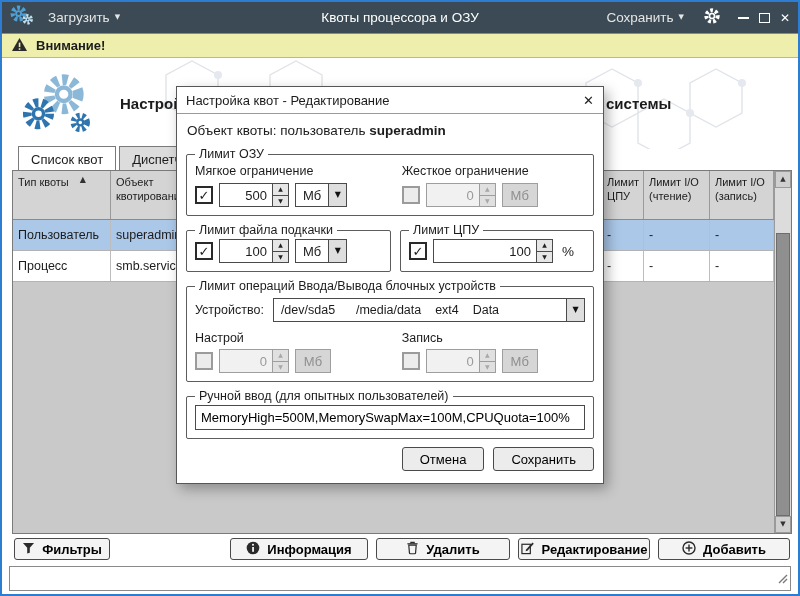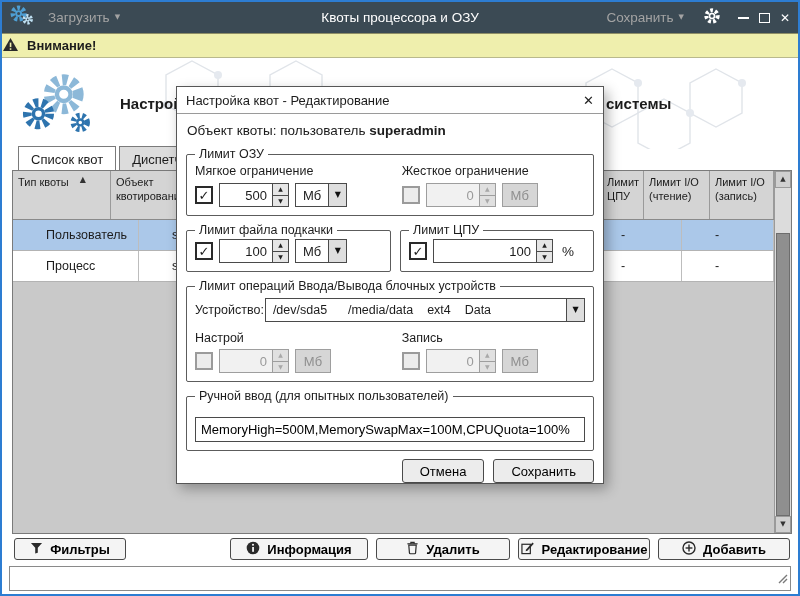--- a/index.html
+++ b/index.html
@@ -8,34 +8,34 @@
     border:2px solid var(--window-border,#2d7dd2); background:#fff;
     font-family:"Liberation Sans","DejaVu Sans",sans-serif; color:#1c1c1c;
     overflow:hidden;
   }
   .icon-glyph{font-family:"DejaVu Sans",sans-serif; line-height:1;}
 
   
   .titlebar{position:absolute;left:0;top:0;width:100%;height:31px;
     background:var(--titlebar-bg,#3b4a54); color:#fff; display:flex; align-items:center;}
   .tb-left{display:flex;align-items:center;gap:9px;padding-left:8px;}
-  .tb-menu-btn{display:flex;align-items:center;gap:5px;background:transparent;border:none;color:#a3a3a3;
+  .tb-menu-btn{display:flex;align-items:center;gap:5px;background:transparent;border:none;color:#e5e5e5;
     font:13.5px "Liberation Sans",sans-serif; cursor:pointer;}
   .tb-caret{font-size:7px;}
   .tb-title{position:absolute;left:50%;transform:translateX(-50%);font-size:13.5px;}
   .tb-right{position:absolute;right:8px;top:0;height:100%;display:flex;align-items:center;gap:13px;}
   .win-controls{display:flex;align-items:center;gap:10px;margin-left:4px;}
   .win-min{width:11px;height:2px;background:#fff;display:inline-block;}
   .win-max{width:9px;height:8px;border:1.5px solid #fff;display:inline-block;box-sizing:content-box;}
   .win-close{font-size:12px;color:#fff;}
 
   
   .warnbar{position:absolute;left:0;top:31px;width:100%;height:25px;box-sizing:border-box;
     background:var(--warning-bg,#efefad); border-top:1px solid #8e8e66; border-bottom:1px solid #b9b98d;
-    display:flex;align-items:center;gap:8px;padding-left:0;font-size:13px;font-weight:600;}
+    display:flex;align-items:center;gap:8px;padding-left:9px;font-size:13px;font-weight:600;}
 
   
   .header{position:absolute;left:0;top:57px;width:100%;height:87px;background:#fff;}
   .hexes{position:absolute;left:70px;top:-6px;z-index:0;}
   .logo{position:absolute;left:16px;top:10px;z-index:1;}
   .header-title-frag{position:absolute;top:36px;font-size:15px;font-weight:bold;z-index:1;white-space:nowrap;}
   .frag-left{left:118px;}
   .frag-right{left:604px;}
 
   
@@ -50,21 +50,21 @@
   .thead,.trow{display:flex;margin-right:17px;}
   .thead{height:48px;background:var(--table-header-bg,#d4d4d4);border-bottom:1px solid #8a8a8a;}
   .th{box-sizing:border-box;border-right:1px solid #9a9a9a;padding:4px 3px 0 5px;font-size:11px;line-height:1.3;}
   .th .th-label{display:inline-block;}
   .th .wrap2{max-width:80px;}
   .th.c1{display:flex;gap:11px;}
   .sort-icon{font-size:8px;margin-top:1px;color:#333;}
   .trow{height:30px;background:#fff;border-bottom:1px solid #b3b3b3;}
   .trow.selected{background:var(--selected-row,#abc8e9);}
   .td{box-sizing:border-box;border-right:1px solid #bdbdbd;padding:8px 2px 0 5px;font-size:12.5px;
-    white-space:nowrap;overflow:hidden;margin-left:28px;}
+    white-space:nowrap;overflow:hidden;}
   .c1{width:98px;} .c2{flex:1;} .c3{width:42px;} .c4{width:66px;} .c5{width:64px;}
 
   .vscroll{position:absolute;top:0;right:0;width:17px;height:100%;background:#dcdcdc;border-left:1px solid #9a9a9a;box-sizing:border-box;}
   .vs-btn{position:absolute;left:0;width:100%;height:17px;box-sizing:border-box;background:#d0d0d0;
     border:1px solid #9a9a9a;display:flex;align-items:center;justify-content:center;font-size:7px;color:#333;}
   .vs-btn.top{top:0;} .vs-btn.bottom{bottom:0;}
   .vs-thumb{position:absolute;left:1px;right:1px;top:62px;height:281px;background:#8f8f8f;border:1px solid #6d6d6d;}
 
   
   .dialog{position:absolute;left:174px;top:84px;width:428px;height:398px;box-sizing:border-box;
@@ -101,39 +101,39 @@
   .spin.dis .arrows span{background:#e0e0e0;color:#a8a8a8;border-color:#9e9e9e;}
 
   .combo{display:flex;height:24px;}
   .combo .cval{box-sizing:border-box;border:1px solid #4a4a4a;background:#fff;font-size:13px;padding:4px 7px 0;}
   .combo .cbtn{width:18px;box-sizing:border-box;border:1px solid #4a4a4a;border-left:none;background:#dedede;
     display:flex;align-items:center;justify-content:center;font-size:8px;color:#111;cursor:pointer;}
   .unit-box{box-sizing:border-box;height:24px;width:36px;background:#d6d6d6;border:1px solid #9e9e9e;
     color:#8f8f8f;font-size:13px;display:flex;align-items:center;justify-content:center;}
   .pct{font-size:13.5px;margin-left:3px;}
 
-  .dev-row{display:flex;align-items:center;gap:1px;margin-top:3px;}
+  .dev-row{display:flex;align-items:center;gap:9px;margin-top:3px;}
   .dev-row .fld-label{margin:0;flex:none;}
   .dev-combo{flex:1;}
   .dev-combo .cval{flex:1;white-space:pre;overflow:hidden;font-size:12.5px;}
   .rw-labels{margin:9px 0 4px;}
   .rw-labels .fld-label{margin:0;}
 
   .manual-input{width:100%;box-sizing:border-box;height:25px;border:1px solid #4a4a4a;background:#fff;
-    font:13px "Liberation Sans",sans-serif;padding:0 5px;margin-top:12px;}
+    font:13px "Liberation Sans",sans-serif;padding:0 5px;margin-top:0;}
   .dlg-buttons{display:flex;justify-content:flex-end;gap:9px;margin-top:8px;}
   .dlg-btn{height:24px;padding:0 17px;background:#ececec;border:1px solid #4a4a4a;border-radius:3px;
     font:13px "Liberation Sans",sans-serif;cursor:pointer;}
 
   
   .toolbar{position:absolute;left:0;top:536px;width:100%;height:22px;z-index:1;}
   .tb-btn{position:absolute;top:0;height:22px;box-sizing:border-box;background:#f4f4f4;border:1px solid #4a4a4a;
     border-radius:3px;display:flex;align-items:center;justify-content:center;gap:7px;
     font:600 13px "Liberation Sans",sans-serif;cursor:pointer;}
-  .btn-filters{left:12px;width:112px;}
+  .btn-filters{left:12px;width:96px;}
   .btn-info{left:228px;width:138px;}
   .btn-delete{left:374px;width:134px;}
   .btn-edit{left:516px;width:132px;}
   .btn-add{left:656px;width:132px;}
 
   
   .statusbar{position:absolute;left:7px;right:7px;top:564px;height:25px;box-sizing:border-box;
     background:#fff;border:1px solid #8a8a8a;}
   .grip{position:absolute;right:2px;bottom:2px;}
 </style>

